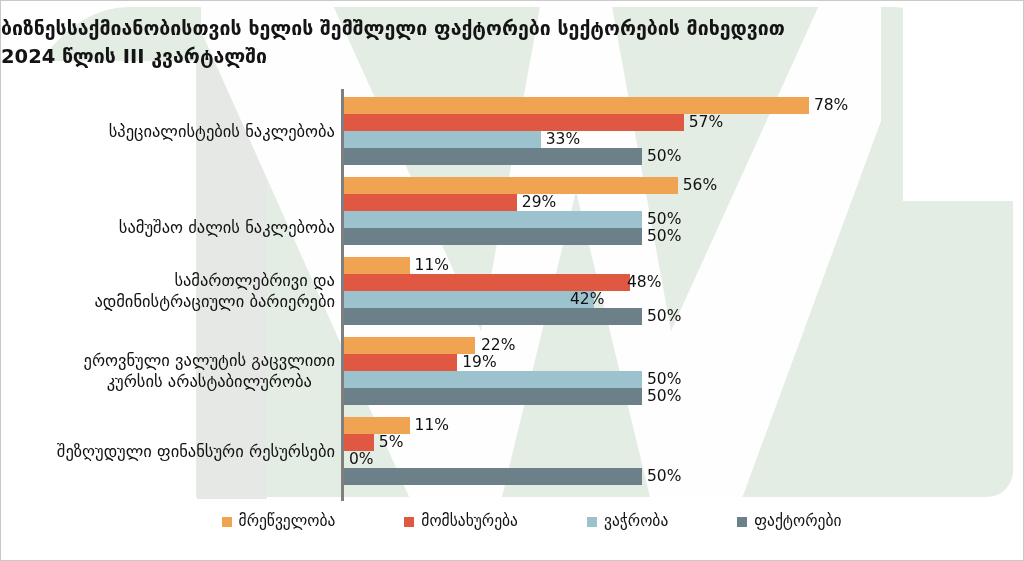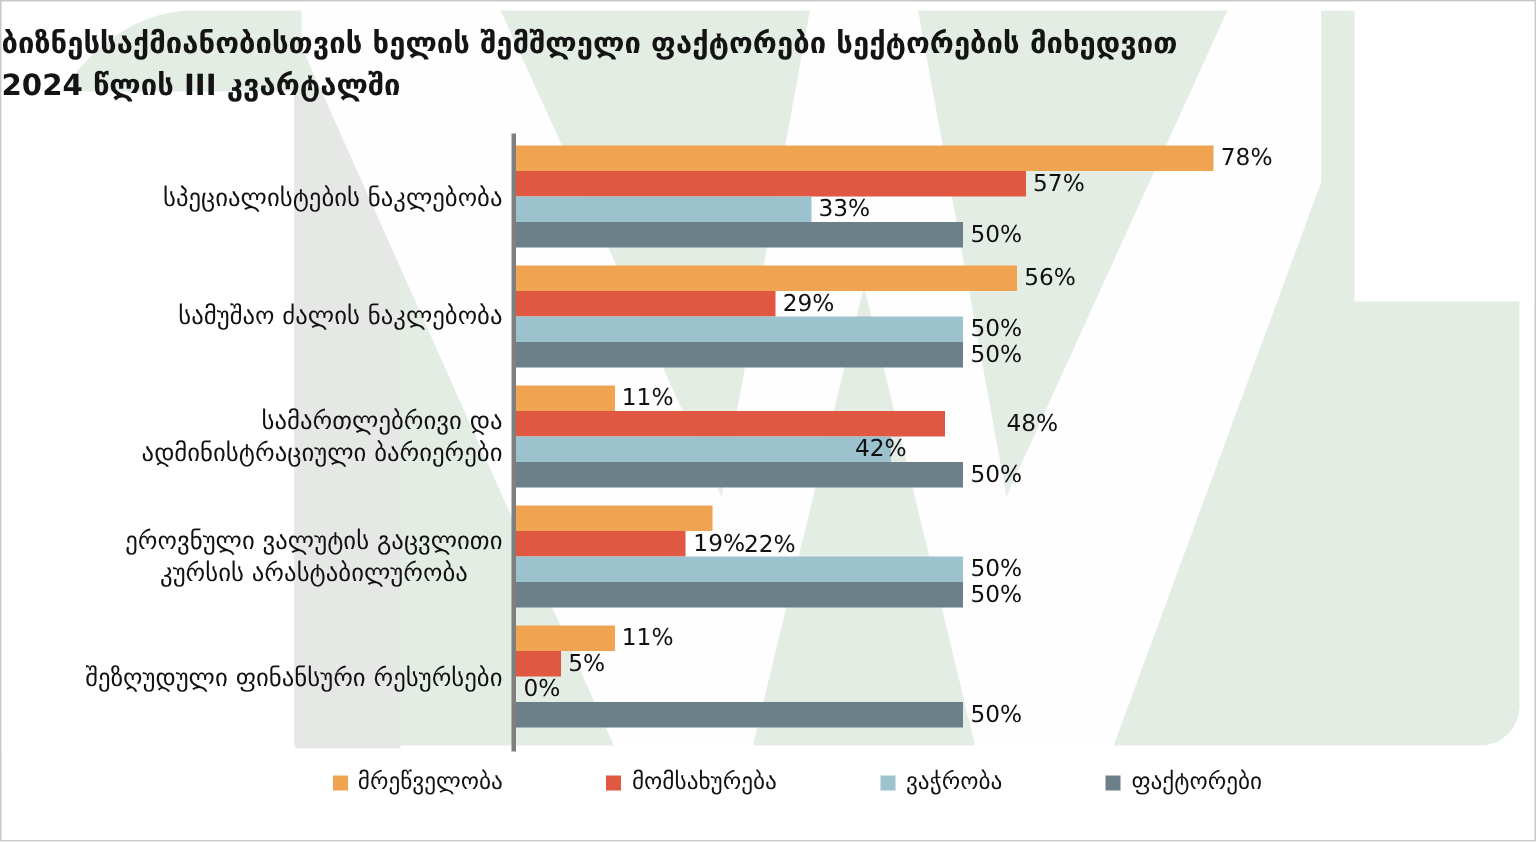--- a/index.html
+++ b/index.html
@@ -194,44 +194,44 @@
         <div class="bar-value" style="top: 176px; left: 681.76px;">56%</div>
         <div class="bar" style="top: 193px; width: 172.84px; background: rgb(224, 87, 66);"></div>
         <div class="bar-value" style="top: 193px; left: 520.84px;">29%</div>
         <div class="bar" style="top: 210px; width: 298px; background: rgb(156, 194, 206);"></div>
         <div class="bar-value" style="top: 210px; left: 646px;">50%</div>
         <div class="bar" style="top: 227px; width: 298px; background: rgb(108, 128, 137);"></div>
         <div class="bar-value" style="top: 227px; left: 646px;">50%</div>
         <div class="bar" style="top: 256px; width: 65.56px; background: rgb(240, 163, 80);"></div>
         <div class="bar-value" style="top: 256px; left: 413.56px;">11%</div>
         <div class="bar" style="top: 273px; width: 286.08px; background: rgb(224, 87, 66);"></div>
-        <div class="bar-value" style="top: 273px; left: 670px; text-align: right;">48%</div>
+        <div class="bar-value" style="top: 273px; left: 626px; text-align: right;">48%</div>
         <div class="bar" style="top: 290px; width: 250.32px; background: rgb(156, 194, 206);"></div>
         <div class="bar-value" style="top: 290px; left: 569px;">42%</div>
         <div class="bar" style="top: 307px; width: 298px; background: rgb(108, 128, 137);"></div>
         <div class="bar-value" style="top: 307px; left: 646px;">50%</div>
         <div class="bar" style="top: 336px; width: 131.12px; background: rgb(240, 163, 80);"></div>
-        <div class="bar-value" style="top: 336px; left: 495px; margin-top: 18px;">22%</div>
+        <div class="bar-value" style="top: 336px; left: 480px;">22%</div>
         <div class="bar" style="top: 353px; width: 113.24px; background: rgb(224, 87, 66);"></div>
         <div class="bar-value" style="top: 353px; left: 461.24px;">19%</div>
         <div class="bar" style="top: 370px; width: 298px; background: rgb(156, 194, 206);"></div>
         <div class="bar-value" style="top: 370px; left: 646px;">50%</div>
         <div class="bar" style="top: 387px; width: 298px; background: rgb(108, 128, 137);"></div>
         <div class="bar-value" style="top: 387px; left: 646px;">50%</div>
         <div class="bar" style="top: 416px; width: 65.56px; background: rgb(240, 163, 80);"></div>
         <div class="bar-value" style="top: 416px; left: 413.56px;">11%</div>
         <div class="bar" style="top: 433px; width: 29.8px; background: rgb(224, 87, 66);"></div>
         <div class="bar-value" style="top: 433px; left: 377.8px;">5%</div>
         <div class="bar-value" style="top: 450px; left: 348px;">0%</div>
         <div class="bar" style="top: 467px; width: 298px; background: rgb(108, 128, 137);"></div>
         <div class="bar-value" style="top: 467px; left: 646px;">50%</div>
       </div>
     <div id="labels-root">
         <div class="cat-label" style="top: 119.5px;">სპეციალისტების ნაკლებობა</div>
-        <div class="cat-label" style="top: 199px;">სამუშაო ძალის ნაკლებობა</div>
+        <div class="cat-label" style="top: 216px;">სამუშაო ძალის ნაკლებობა</div>
         <div class="cat-label" style="top: 269px;">სამართლებრივი და
 ადმინისტრაციული ბარიერები</div>
         <div class="cat-label" style="top: 349px; text-align: center;">ეროვნული ვალუტის გაცვლითი
 კურსის არასტაბილურობა</div>
         <div class="cat-label" style="top: 439.5px;">შეზღუდული ფინანსური რესურსები</div>
       </div>
   </div>
 
   <div class="legend" id="legend-root">
       <div class="legend-item">

